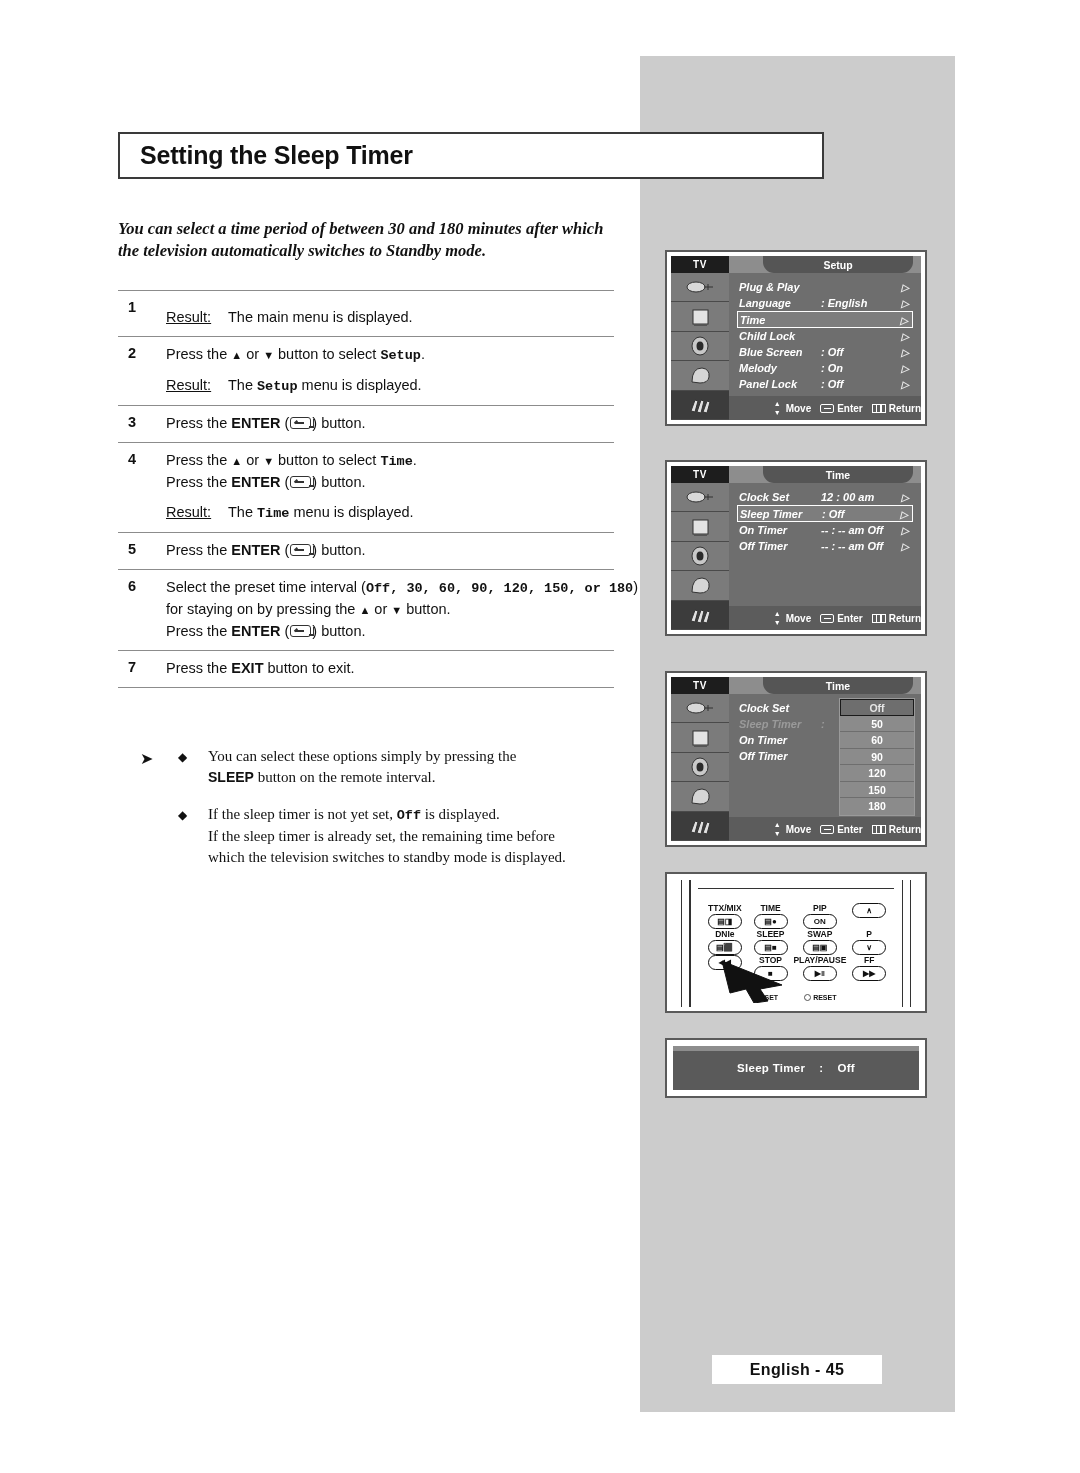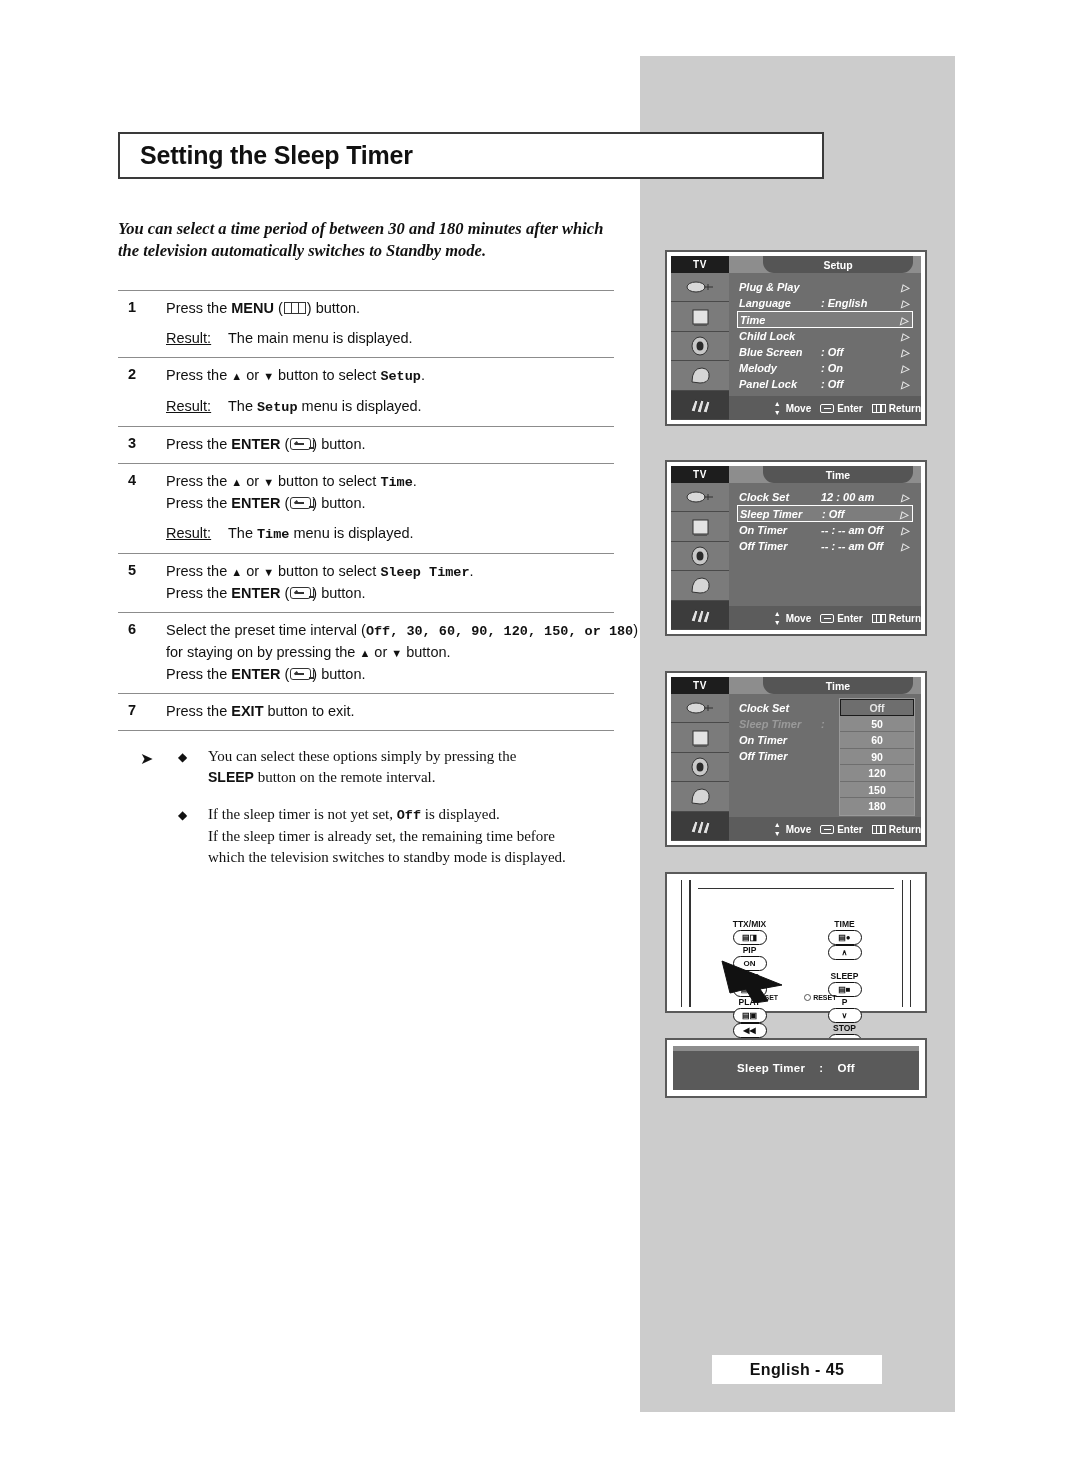--- a/index.html
+++ b/index.html
@@ -266,23 +266,23 @@
   #remote-body::before, #remote-body::after {
     content: ""; position: absolute; top: 0; bottom: 0; width: 1.5px; background: #333;
   }
   #remote-body::before { left: 7px; }
   #remote-body::after { right: 7px; }
   #remote-inner {
     position: absolute; left: 16px; right: 16px; top: 8px; bottom: 4px;
     border-top: 1.5px solid #333;
   }
   .rc-grid {
-    position: absolute; left: 4px; top: 30px; right: 2px;
+    position: absolute; left: 4px; top: 14px; right: 2px;
     display: grid;
-    grid-template-columns: repeat(2, 1fr);
+    grid-template-columns: repeat(4, 1fr);
     row-gap: 0px;
   }
   .rc-cell { text-align: center; position: relative; }
   .rc-lab {
     font-size: 8.5px; font-weight: bold; color: #111;
     font-family: "Liberation Sans", sans-serif;
     line-height: 11px;
   }
   .rc-btn {
     width: 34px; height: 15px; margin: 0 auto;
@@ -350,23 +350,20 @@
   <div id="title-text">Setting the Sleep Timer</div>
 </div>
 
 <div id="intro">You can select a time period of between 30 and 180 minutes after which the television automatically switches to Standby mode.</div>
 
 <div id="steps">
 
   <div class="step-row first">
     <div class="step-num">1</div>
     <div class="step-body">
-      <div class="step-line">
-        <span>Press the </span><span class="bold">MENU</span> (<span class="ico-menu"></span><span>) button.</span>
-      </div>
       <div class="res-line">
         <span class="res-label">Result:</span>
         <span>The main menu is displayed.</span>
       </div>
     </div>
   </div>
 
   <div class="step-row">
     <div class="step-num">2</div>
     <div class="step-body">
@@ -401,23 +398,20 @@
       <div class="res-line">
         <span class="res-label">Result:</span>
         <span><span>The </span><span class="mono">Time</span><span> menu is displayed.</span></span>
       </div>
     </div>
   </div>
 
   <div class="step-row">
     <div class="step-num">5</div>
     <div class="step-body">
-      <div class="step-line">
-        <span>Press the </span><span class="arrow-up"></span><span> or </span><span class="arrow-dn"></span><span> button to select </span><span class="mono">Sleep Timer</span><span>.</span>
-      </div>
       <div class="step-line">
         <span>Press the </span><span class="bold">ENTER</span> (<span class="ico-enter"><i class="ico-enter-tail"></i></span><span>) button.</span>
       </div>
     </div>
   </div>
 
   <div class="step-row">
     <div class="step-num">6</div>
     <div class="step-body">
       <div class="step-line">
@@ -753,21 +747,21 @@
               <span class="gl">▤⬛</span>
             </div>
         </div>
         <div class="rc-cell">
           <div class="rc-lab">SLEEP</div>
           <div class="rc-btn">
               <span class="gl">▤■</span>
             </div>
         </div>
         <div class="rc-cell">
-          <div class="rc-lab">PLAY</div>
+          <div class="rc-lab">SWAP</div>
           <div class="rc-btn">
               <span class="gl">▤▣</span>
             </div>
         </div>
         <div class="rc-cell">
           <div class="rc-lab">P</div>
           <div class="rc-btn">
               <span class="gl">∨</span>
             </div>
         </div>

